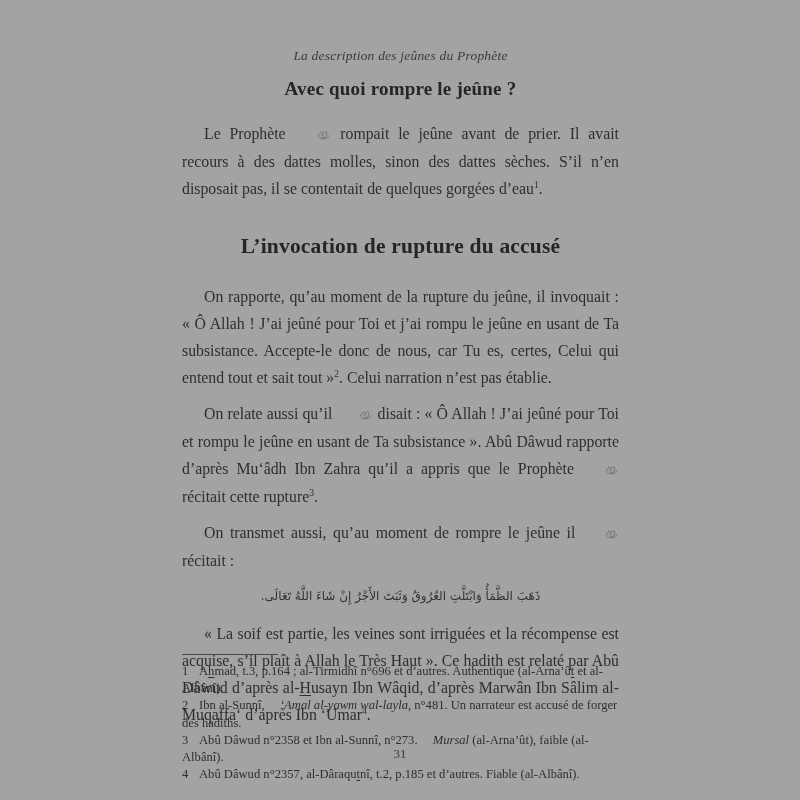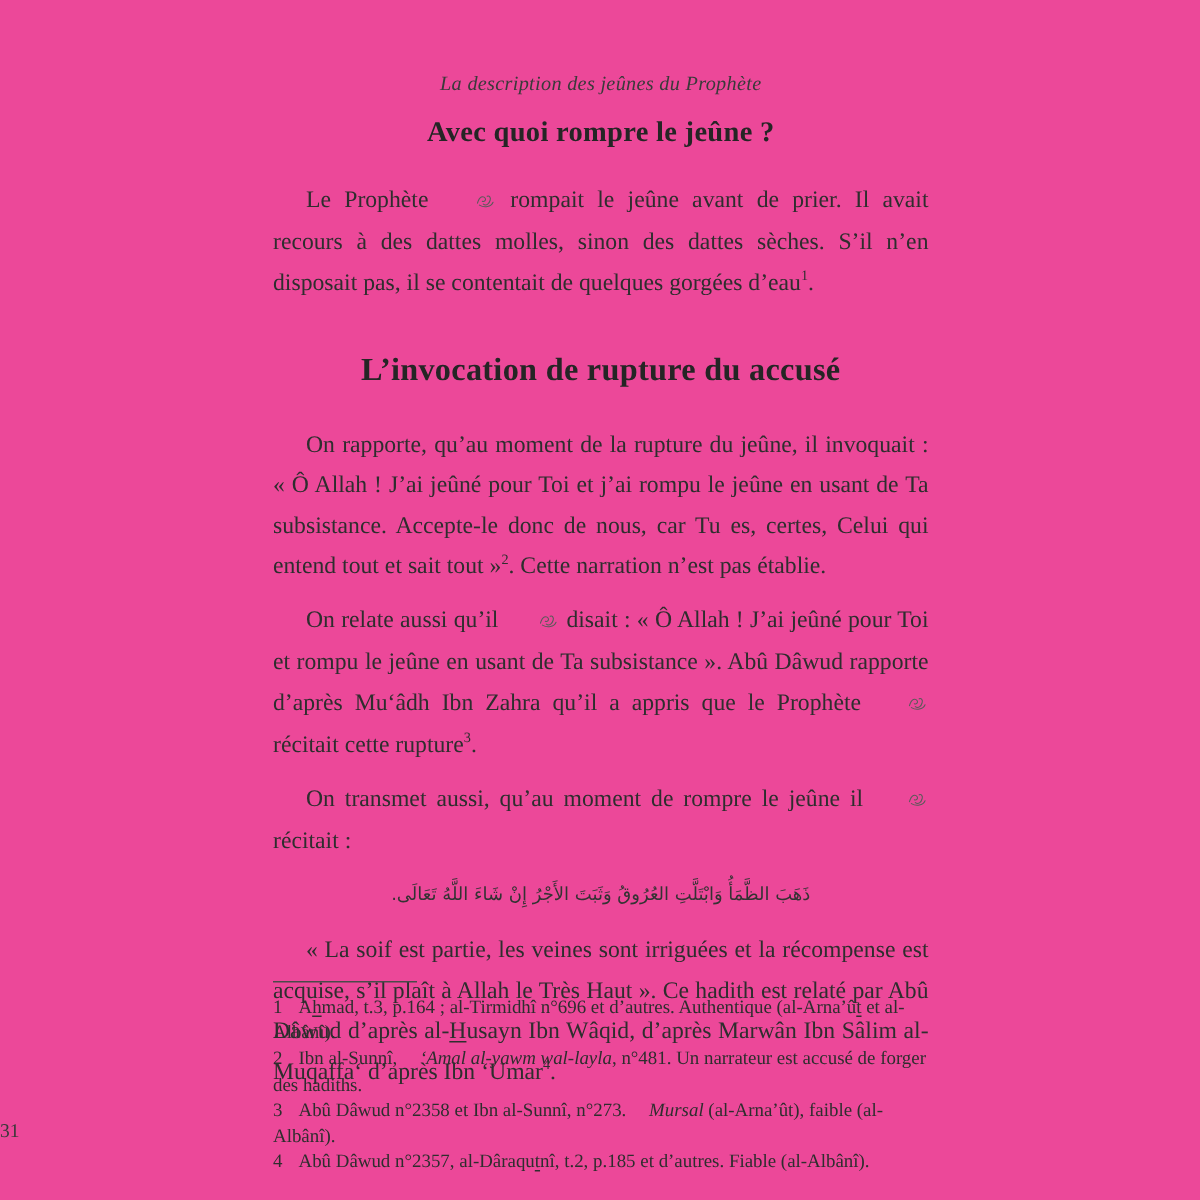--- a/index.html
+++ b/index.html
@@ -1,19 +1,19 @@
 <!DOCTYPE html>
 <html><head>
 <meta charset="utf-8">
 <style>
   html,body{margin:0;padding:0;background:#ffffff;}
   .page{
     position:relative;
     width:800px;height:800px;
-    background:#ec4899;
+    background:#a3a3a3;
     font-family:"Liberation Serif","DejaVu Serif",serif;
     color:#2b2b2b;
     overflow:hidden;
   }
   .text-col{
     position:absolute;
     left:182px;top:0;
     width:437px;
   }
   .running-header{
@@ -88,20 +88,21 @@
     color:#2e2e2e;
   }
   .fn-num{
     display:inline-block;
     width:17px;
   }
   .page-number{
     position:absolute;
     top:746px;left:0;
     width:100%;
+    text-align:center;
     font-size:13px;
     color:#3a3a3a;
   }
 </style>
 </head>
 <body>
 
 <div class="page">
   <div class="text-col">
 
@@ -112,21 +113,21 @@
     <p class="body-para first-after-title"><span>Le Prophète </span><span class="saw"><svg width="13" height="11" viewBox="0 0 20 16" aria-hidden="true">
             <g stroke="#5a5a5a" stroke-width="1.1" fill="none" stroke-linecap="round">
               <path d="M2 11 C4 4,8 3,10 6 C11 8,9 10,7 9"></path>
               <path d="M8 12 C11 14,14 12,15 8 C16 5,14 3,12 4"></path>
               <path d="M4 13 C9 16,16 15,18 10"></path>
             </g>
           </svg></span><span> rompait le jeûne avant de prier. Il avait recours à des dattes molles, sinon des dattes sèches. S’il n’en disposait pas, il se contentait de quelques gorgées d’eau</span><sup>1</sup><span>.</span></p>
 
     <h2 class="sub-title">L’invocation de rupture du accusé</h2>
 
-    <p class="body-para first-after-sub"><span>On rapporte, qu’au moment de la rupture du jeûne, il invoquait : « Ô Allah ! J’ai jeûné pour Toi et j’ai rompu le jeûne en usant de Ta subsistance. Accepte-le donc de nous, car Tu es, certes, Celui qui entend tout et sait tout »</span><sup>2</sup><span>. Cette narration n’est pas établie.</span></p>
+    <p class="body-para first-after-sub"><span>On rapporte, qu’au moment de la rupture du jeûne, il invoquait : « Ô Allah ! J’ai jeûné pour Toi et j’ai rompu le jeûne en usant de Ta subsistance. Accepte-le donc de nous, car Tu es, certes, Celui qui entend tout et sait tout »</span><sup>2</sup><span>. Celui narration n’est pas établie.</span></p>
 
     <p class="body-para"><span>On relate aussi qu’il </span><span class="saw"><svg width="13" height="11" viewBox="0 0 20 16" aria-hidden="true">
             <g stroke="#5a5a5a" stroke-width="1.1" fill="none" stroke-linecap="round">
               <path d="M2 11 C4 4,8 3,10 6 C11 8,9 10,7 9"></path>
               <path d="M8 12 C11 14,14 12,15 8 C16 5,14 3,12 4"></path>
               <path d="M4 13 C9 16,16 15,18 10"></path>
             </g>
           </svg></span><span> disait : « Ô Allah ! J’ai jeûné pour Toi et rompu le jeûne en usant de Ta subsistance ». Abû Dâwud rapporte d’après Mu‘âdh Ibn Zahra qu’il a appris que le Prophète </span><span class="saw"><svg width="13" height="11" viewBox="0 0 20 16" aria-hidden="true">
             <g stroke="#5a5a5a" stroke-width="1.1" fill="none" stroke-linecap="round">
               <path d="M2 11 C4 4,8 3,10 6 C11 8,9 10,7 9"></path>

